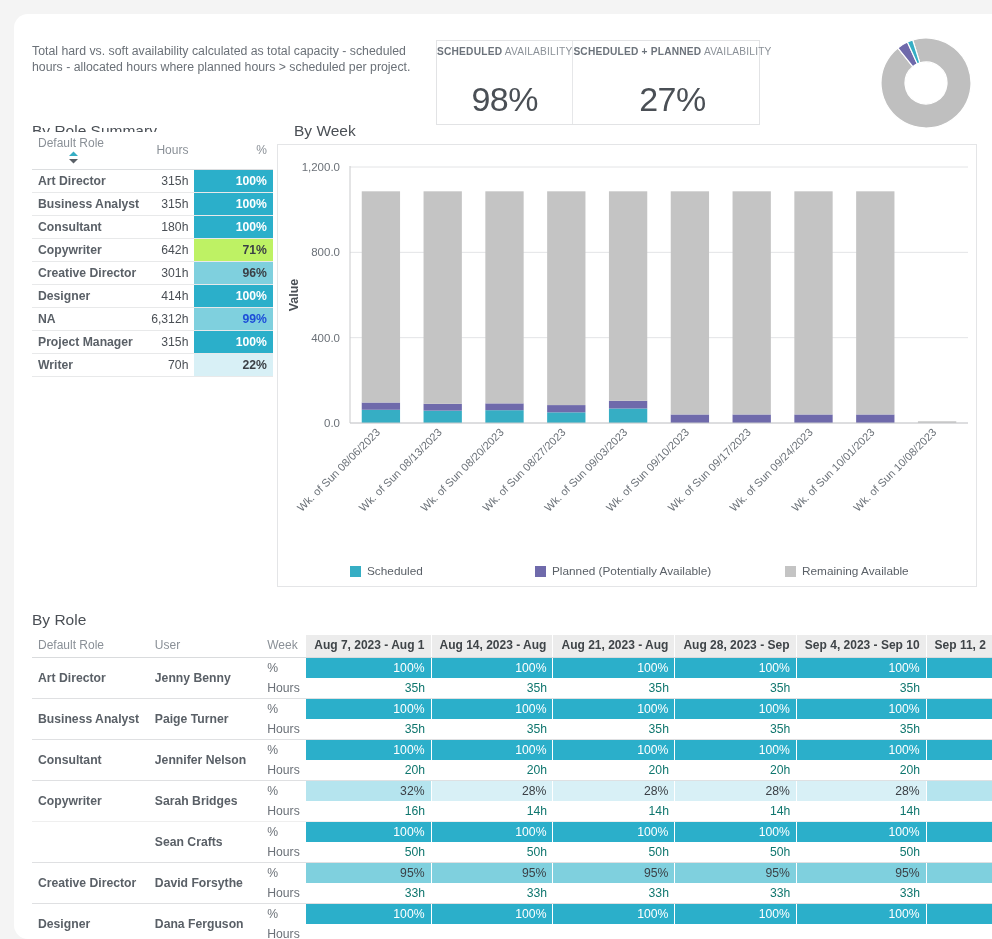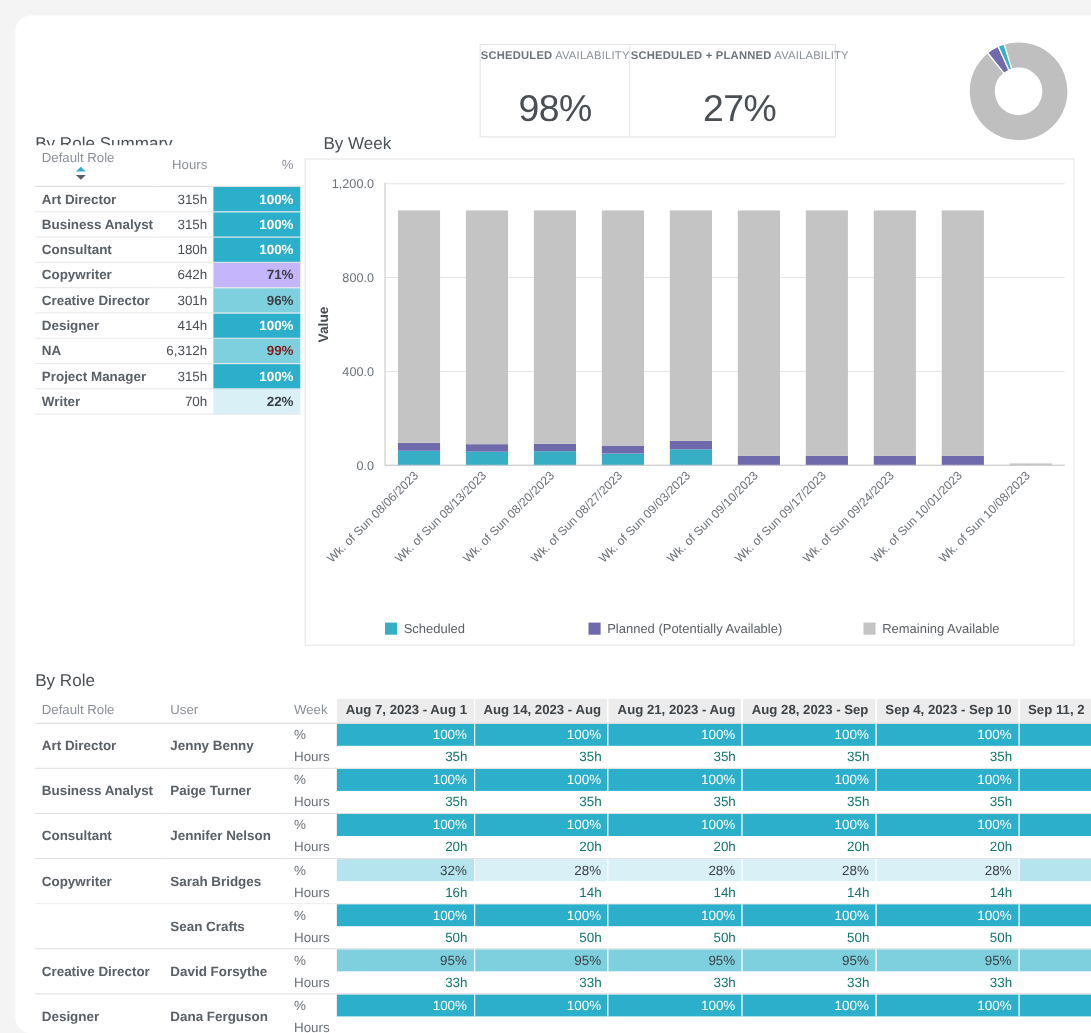--- a/index.html
+++ b/index.html
@@ -100,20 +100,21 @@
   .detail td.val.hrs { color: #0f766e; }
   .rule-top td { border-top: 1px solid #dfe0e2; }
   .thin-rule td { border-top: 1px solid #efefef; }
 </style>
 </head>
 <body>
 
 <div id="page">
 
   <div class="top-row">
+    <div class="desc">Total hard vs. soft availability calculated as total capacity - scheduled hours - allocated hours where planned hours &gt; scheduled per project.</div>
 
     <div class="kpi-card">
       <div class="kpi">
         <div class="kpi-label">
           <b>SCHEDULED</b><span> AVAILABILITY</span>
         </div>
         <div class="kpi-val">98%</div>
       </div>
       <div class="kpi">
         <div class="kpi-label">
@@ -165,36 +166,36 @@
             <td class="pct" style="background: rgb(43, 175, 202); color: rgb(255, 255, 255);">100%</td>
           </tr>
           <tr>
             <td>Consultant</td>
             <td class="hours">180h</td>
             <td class="pct" style="background: rgb(43, 175, 202); color: rgb(255, 255, 255);">100%</td>
           </tr>
           <tr>
             <td>Copywriter</td>
             <td class="hours">642h</td>
-            <td class="pct" style="background: #c4b5fd; color: rgb(59, 64, 70);">71%</td>
+            <td class="pct" style="background: #bef264; color: rgb(59, 64, 70);">71%</td>
           </tr>
           <tr>
             <td>Creative Director</td>
             <td class="hours">301h</td>
             <td class="pct" style="background: rgb(127, 208, 222); color: rgb(59, 64, 70); padding-left: 48px;">96%</td>
           </tr>
           <tr>
             <td>Designer</td>
             <td class="hours">414h</td>
             <td class="pct" style="background: rgb(43, 175, 202); color: rgb(255, 255, 255);">100%</td>
           </tr>
           <tr>
             <td>NA</td>
             <td class="hours">6,312h</td>
-            <td class="pct" style="background: rgb(127, 208, 222); color: #7f1d1d;">99%</td>
+            <td class="pct" style="background: rgb(127, 208, 222); color: #1d4ed8;">99%</td>
           </tr>
           <tr>
             <td>Project Manager</td>
             <td class="hours">315h</td>
             <td class="pct" style="background: rgb(43, 175, 202); color: rgb(255, 255, 255);">100%</td>
           </tr>
           <tr>
             <td>Writer</td>
             <td class="hours">70h</td>
             <td class="pct" style="background: rgb(216, 240, 246); color: rgb(59, 64, 70);">22%</td>

